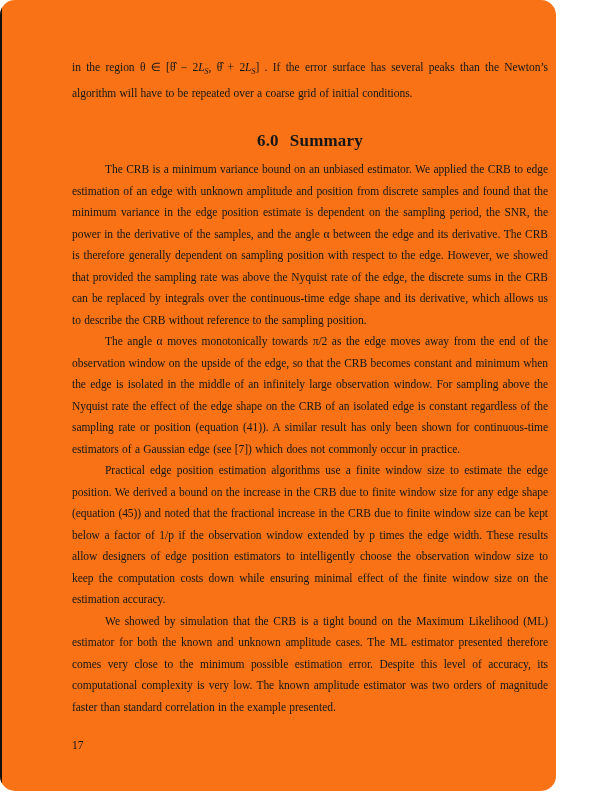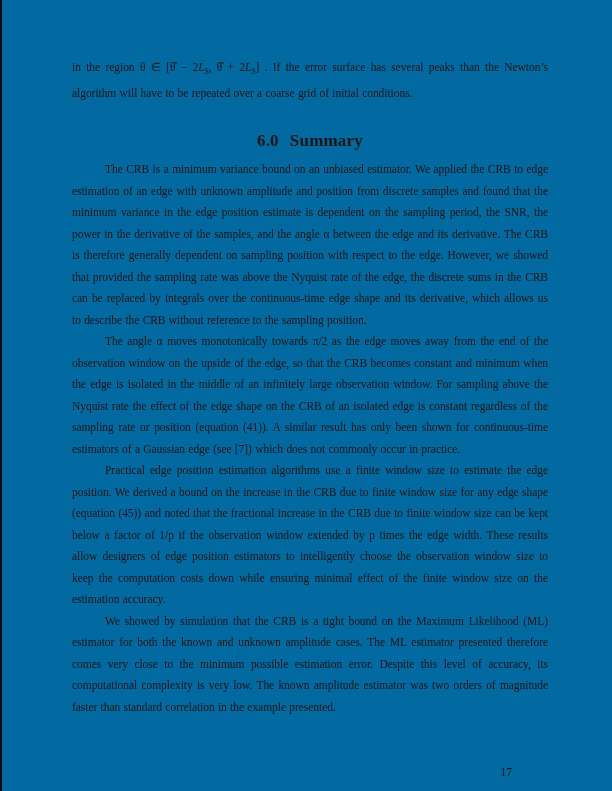--- a/index.html
+++ b/index.html
@@ -2,26 +2,27 @@
 <html><head>
 <meta charset="utf-8">
 <style>
   html, body {
     margin: 0;
     padding: 0;
     background: #ffffff;
   }
   .page {
     position: relative;
-    width: 612px;
+    width: 556px;
     height: 791px;
-    background: #0369a1;
+    background: #f97316;
     font-family: "Liberation Serif", serif;
     color: #161616;
     overflow: hidden;
+    border-radius: 15px;
   }
   .scan-edge {
     position: absolute;
     left: 0;
     top: 0;
     width: 2px;
     height: 791px;
     background: #101010;
   }
   .content {
@@ -57,24 +58,23 @@
   }
   .math-sub {
     font-size: 8px;
     font-style: italic;
   }
   .page-number {
     position: absolute;
     top: 738px;
     left: 72px;
     width: 440px;
-    text-align: right;
+    text-align: left;
     font-size: 11.5px;
     line-height: 14px;
-    margin-top: 27px;
   }
 </style>
 </head>
 <body>
 
 <div class="page">
   <div class="scan-edge"></div>
 
   <div class="content">
 

